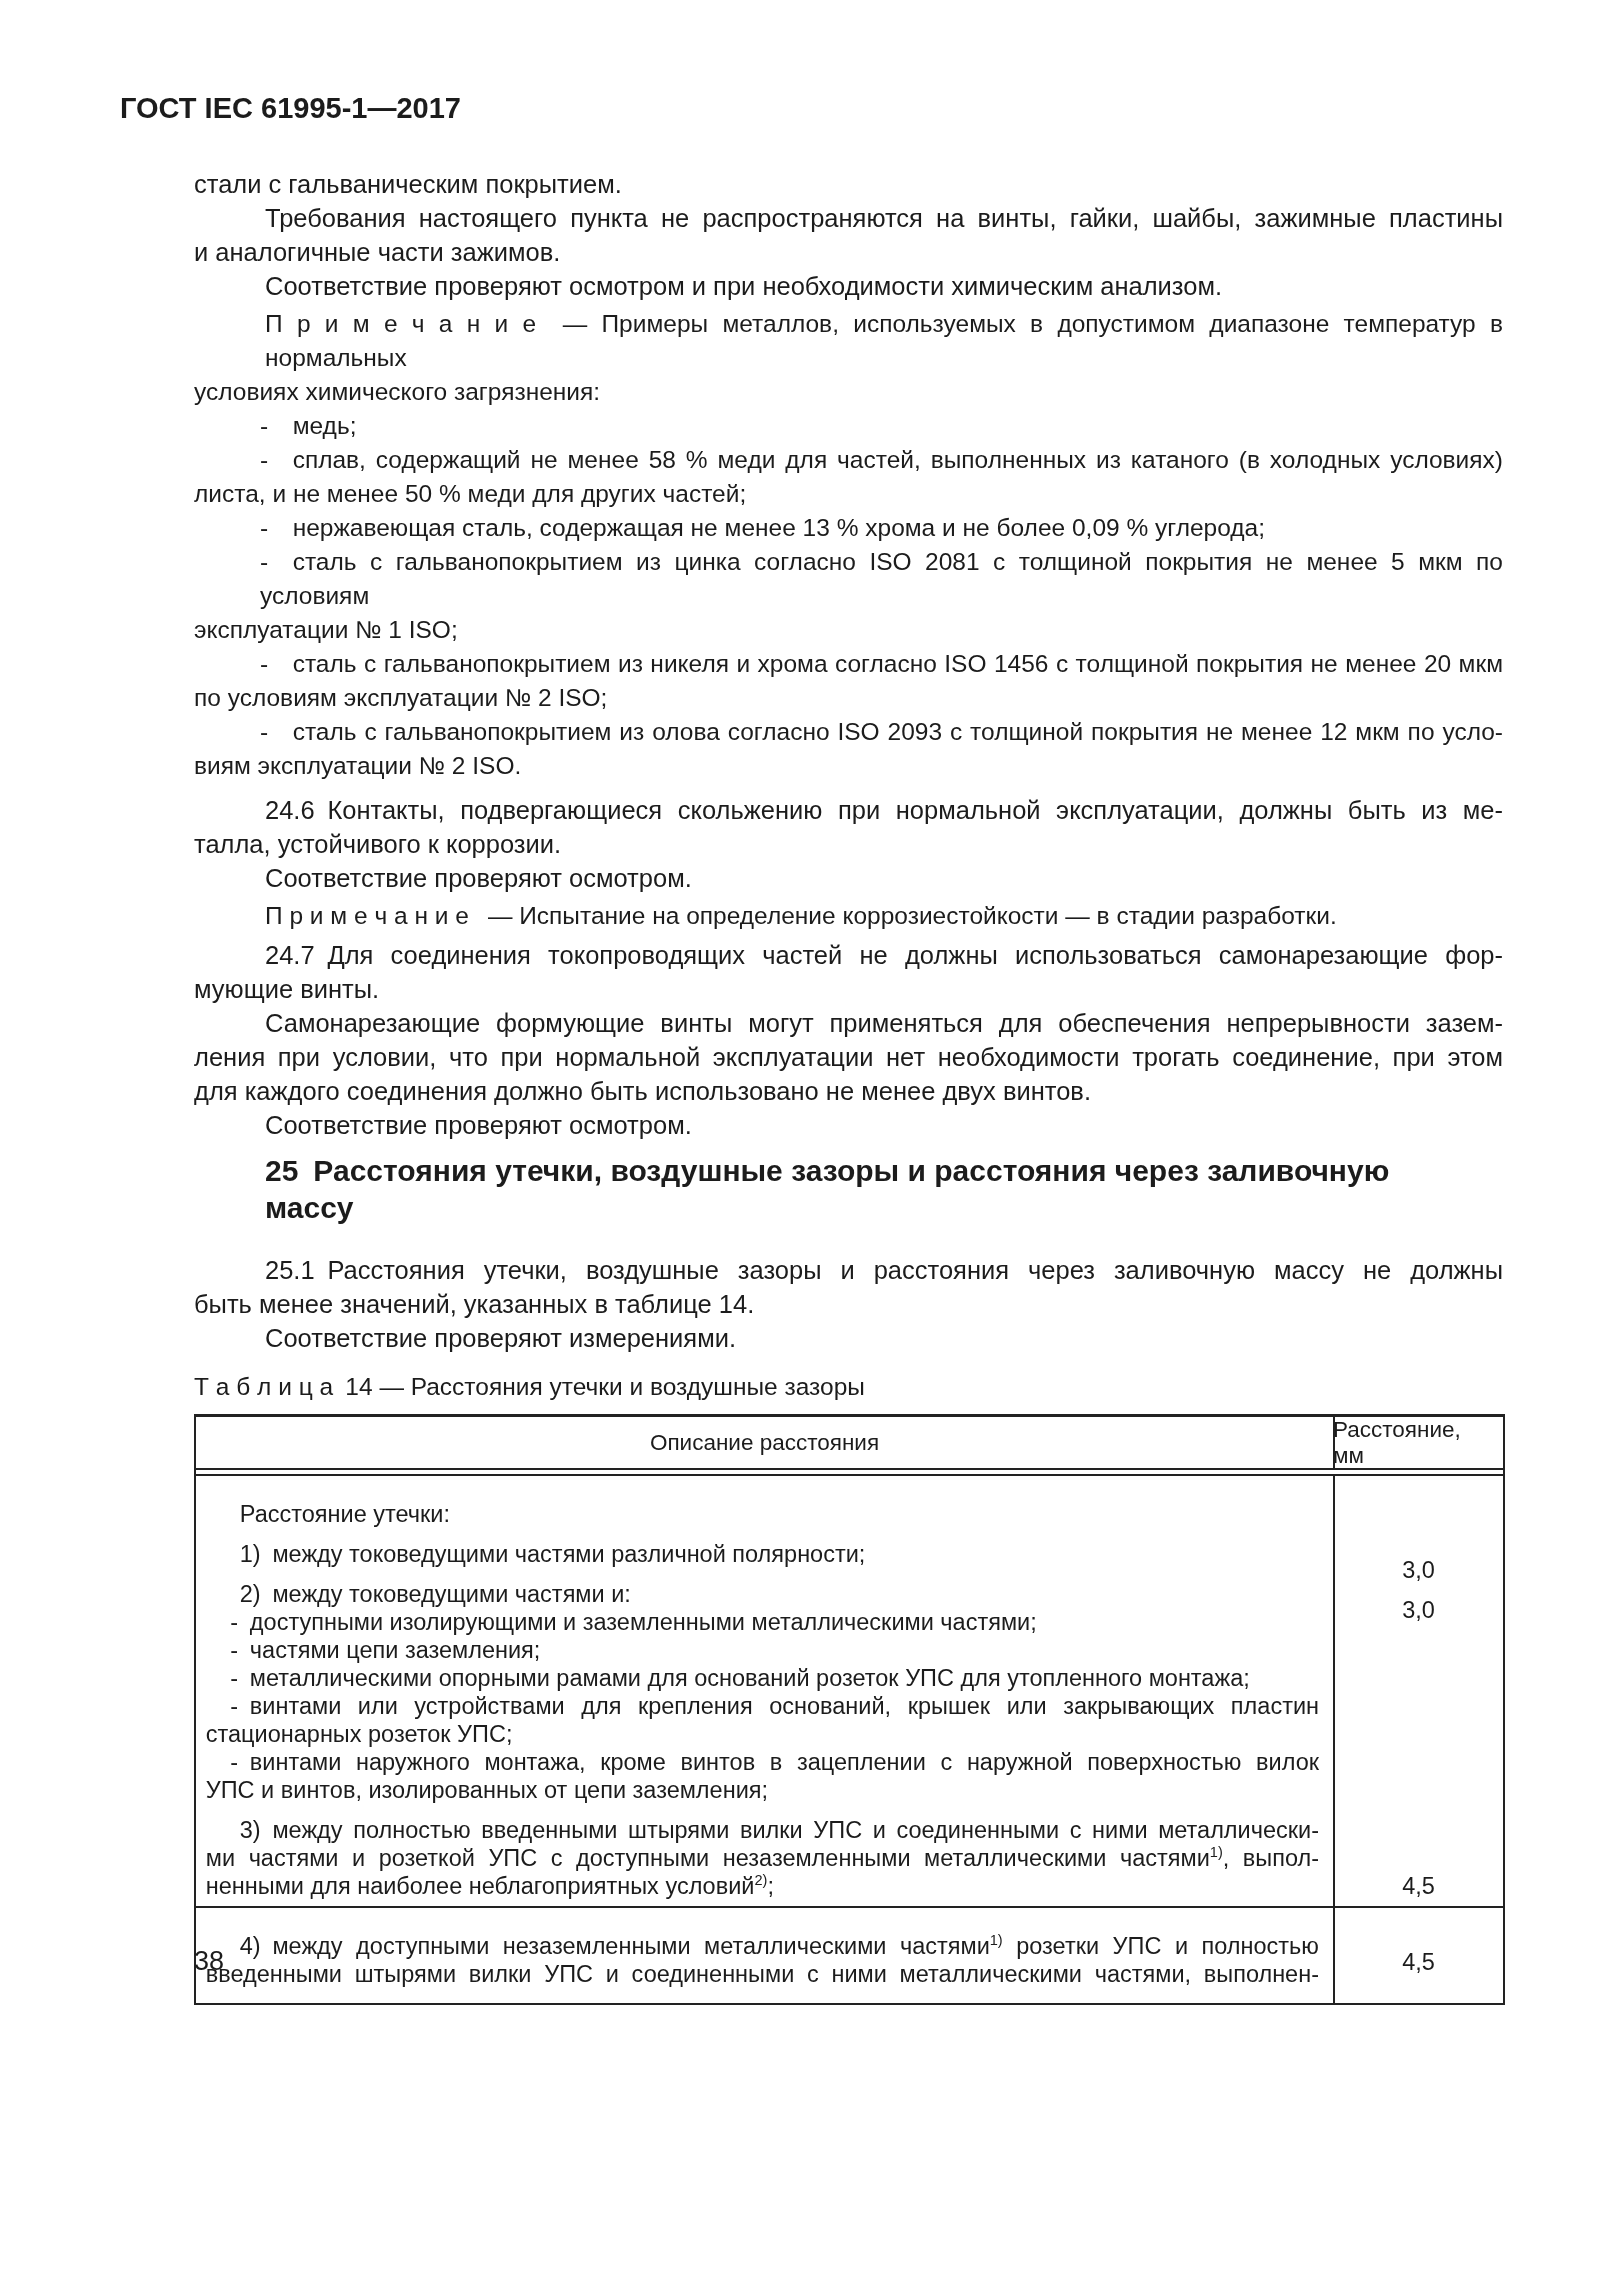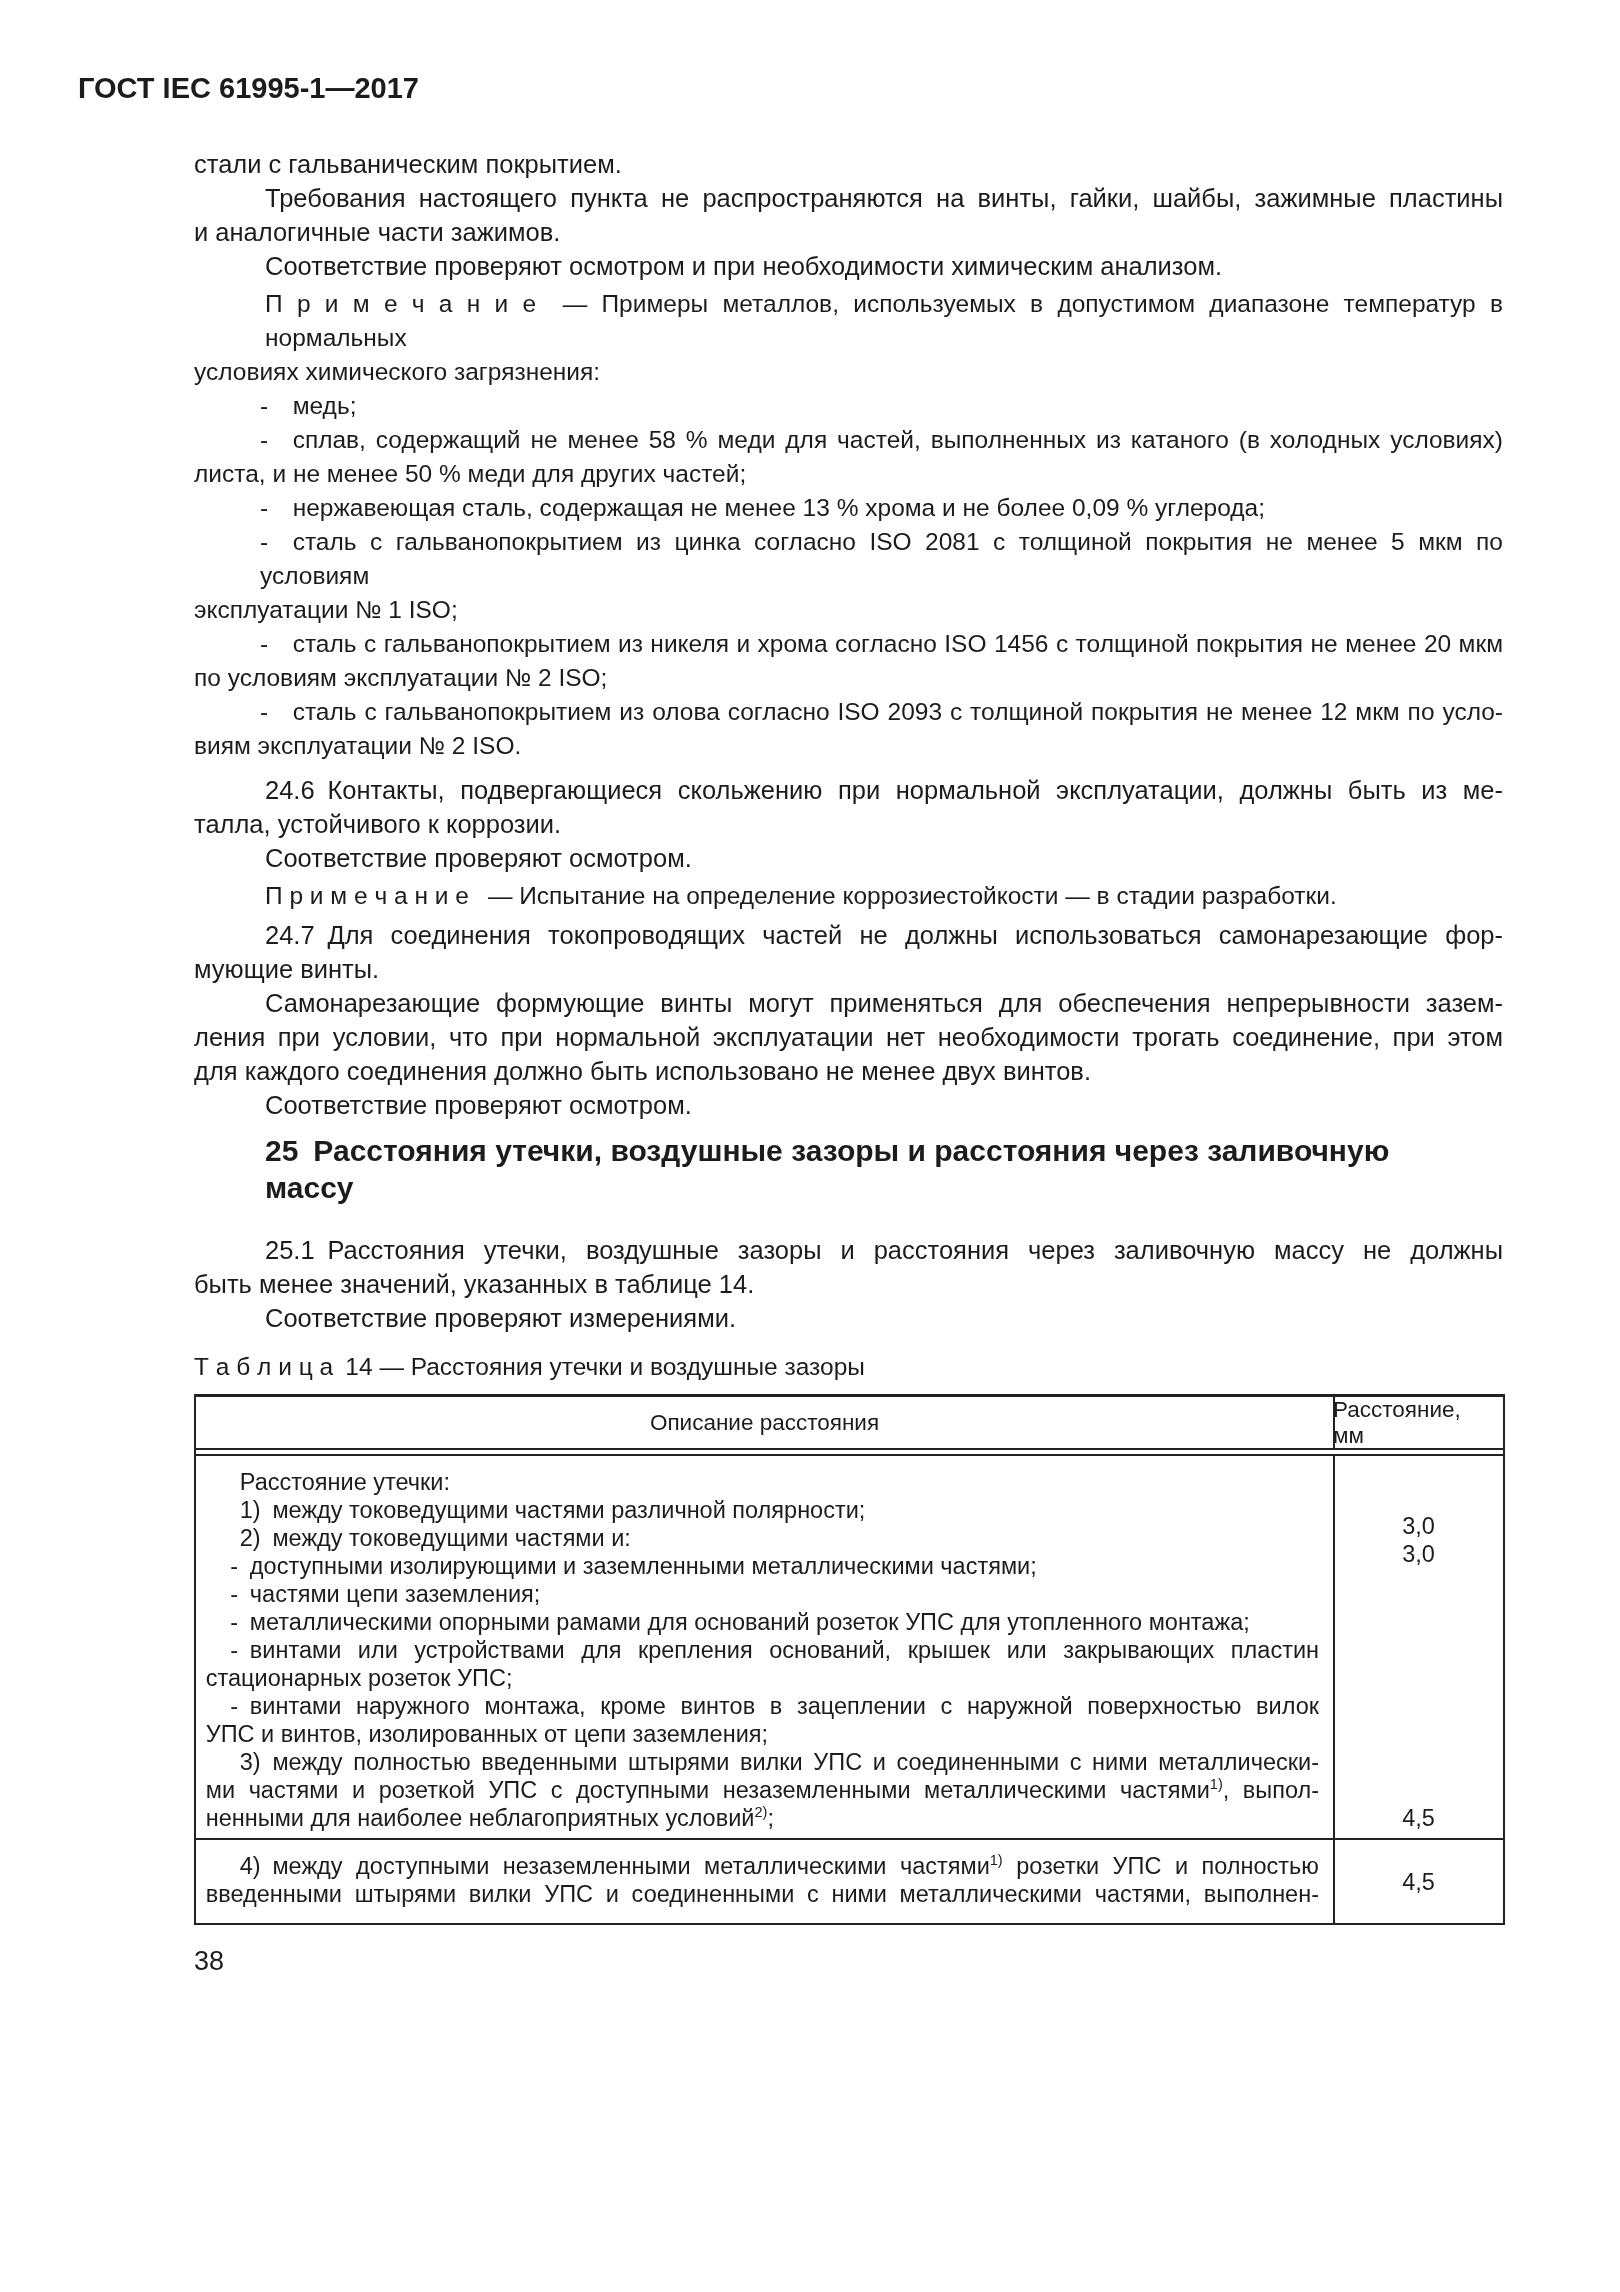--- a/index.html
+++ b/index.html
@@ -1,20 +1,20 @@
 <!DOCTYPE html>
 <html><head>
 <meta charset="utf-8">
 <style>
   html,body { margin:0; padding:0; background:#ffffff; }
   .page {
     position:relative; width:1620px; height:2293px; background:#ffffff;
     font-family:"Liberation Sans", sans-serif; color:#1c1c1c; overflow:hidden;
   }
-  .doc-number { margin:0 117px 0 78px; padding-top:71px; font-size:29px; font-weight:bold; line-height:34px; }
+  .doc-number { margin:0 117px 0 120px; padding-top:91px; font-size:29px; font-weight:bold; line-height:34px; }
   .content { margin:42px 117px 0 194px; font-size:25.5px; line-height:34px; }
   .line { text-align:left; }
   .stretch { text-align:justify; text-align-last:justify; }
   .fl-para { padding-left:71px; }
   .fl-note { padding-left:66px; }
   .para { margin:0; }
   .note { font-size:24.5px; margin:3.9px 0 9.8px 0; }
   .note2 { font-size:24.5px; margin:3.9px 0 5.9px 0; }
   .h25 { font-size:30px; font-weight:bold; line-height:37px; margin:9.8px 0 26.5px 71px; }
   .caption { margin-top:15.7px; margin-bottom:9.8px; font-size:24.5px; }
@@ -31,21 +31,21 @@
   .th-dist { flex:1; }
   .dbl { height:3.9px; border-top:2px solid #222; border-bottom:2px solid #222; }
   .trow { position:relative; }
   .trow1 { padding:11.8px 0 5.9px 0; }
   .trow2 { padding:11.8px 0 15.7px 0; }
   .row-divider { border-top:2.9px solid #222; height:0; }
   .vline { position:absolute; left:1137px; top:0; bottom:0; width:2px; background:#222; }
   .titem { position:relative; padding-left:9.8px; padding-right:184px; }
   .tline { text-align:left; }
   .tline.stretch { text-align:justify; text-align-last:justify; }
-  .tline.fl-num { padding-left:34px; }
+  .tline.fl-num { padding-left:34px;margin-top:12px; }
   .tline.fl-dash { padding-left:24.5px; }
   .tvalue { position:absolute; left:1139px; width:167px; text-align:center; }
   .v-top { top:16px; }
   .v-bottom { bottom:0; }
   .pagenum { position:absolute; left:194px; top:1946px; font-size:27px; }
 </style>
 </head>
 <body>
 
 <div class="page">

